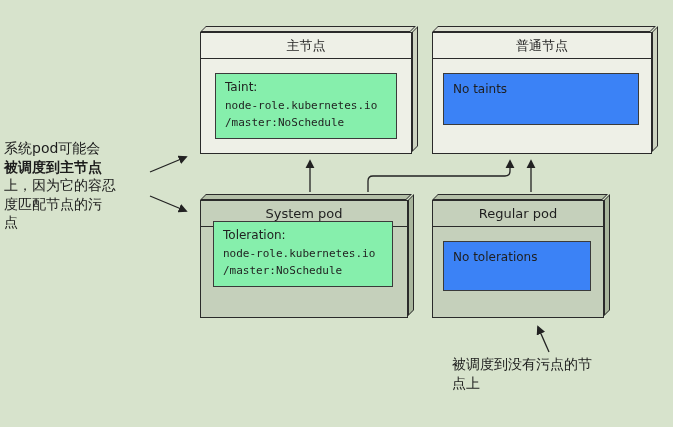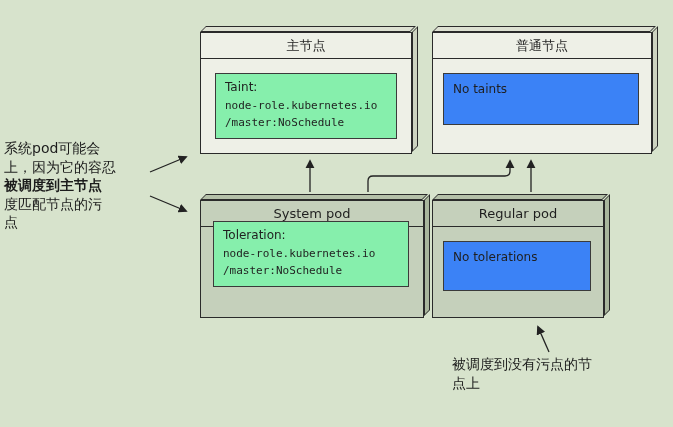--- a/index.html
+++ b/index.html
@@ -111,40 +111,40 @@
     </div>
   </div>
 
   <div class="box3d node-box" style="left:432px;top:32px;width:220px;height:122px;">
     <div class="box-title">普通节点</div>
     <div class="inner white" style="left:10px;right:12px;top:40px;height:52px;">
       <div class="inner-text">No taints</div>
     </div>
   </div>
 
-  <div class="box3d pod-box" style="left:200px;top:200px;width:224px;height:118px;">
+  <div class="box3d pod-box" style="left:200px;top:200px;width:208px;height:118px;">
     <div class="box-title">System pod</div>
     <div class="inner shaded" style="left:12px;right:14px;top:20px;height:66px;">
       <div class="inner-label">Toleration:</div>
       <div class="inner-code">node-role.kubernetes.io
 /master:NoSchedule</div>
     </div>
   </div>
 
   <div class="box3d pod-box" style="left:432px;top:200px;width:172px;height:118px;">
     <div class="box-title">Regular pod</div>
     <div class="inner white" style="left:10px;right:12px;top:40px;height:50px;">
       <div class="inner-text">No tolerations</div>
     </div>
   </div>
 
   <div class="note" style="left:4px;top:139px;width:162px;">
     <span class="line">系统pod可能会</span>
+    <span class="line bold">被调度到主节点</span>
     <span class="line">上，因为它的容忍</span>
-    <span class="line bold">被调度到主节点</span>
     <span class="line">度匹配节点的污</span>
     <span class="line">点</span>
   </div>
 
   <div class="note" style="left:452px;top:355px;width:200px;">
     <span class="line">被调度到没有污点的节</span>
     <span class="line">点上</span>
   </div>
 
   <svg id="arrows" width="673" height="427" viewBox="0 0 673 427">

